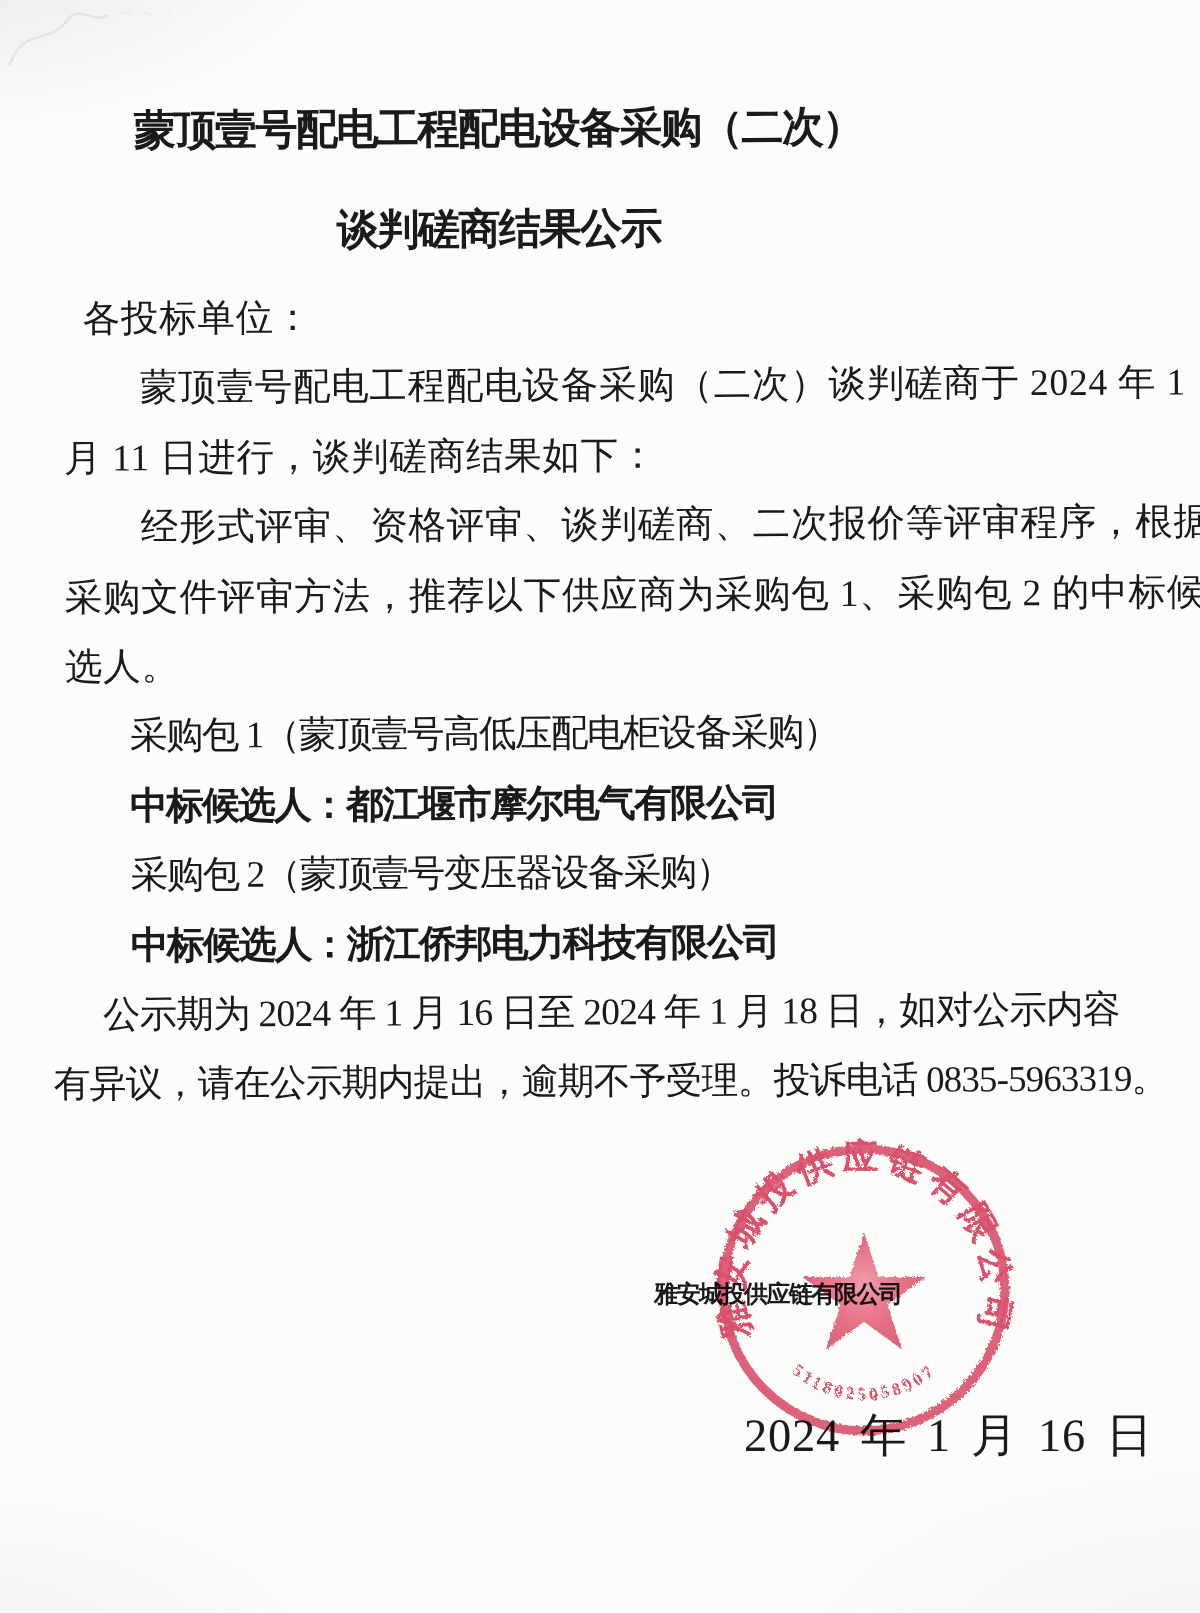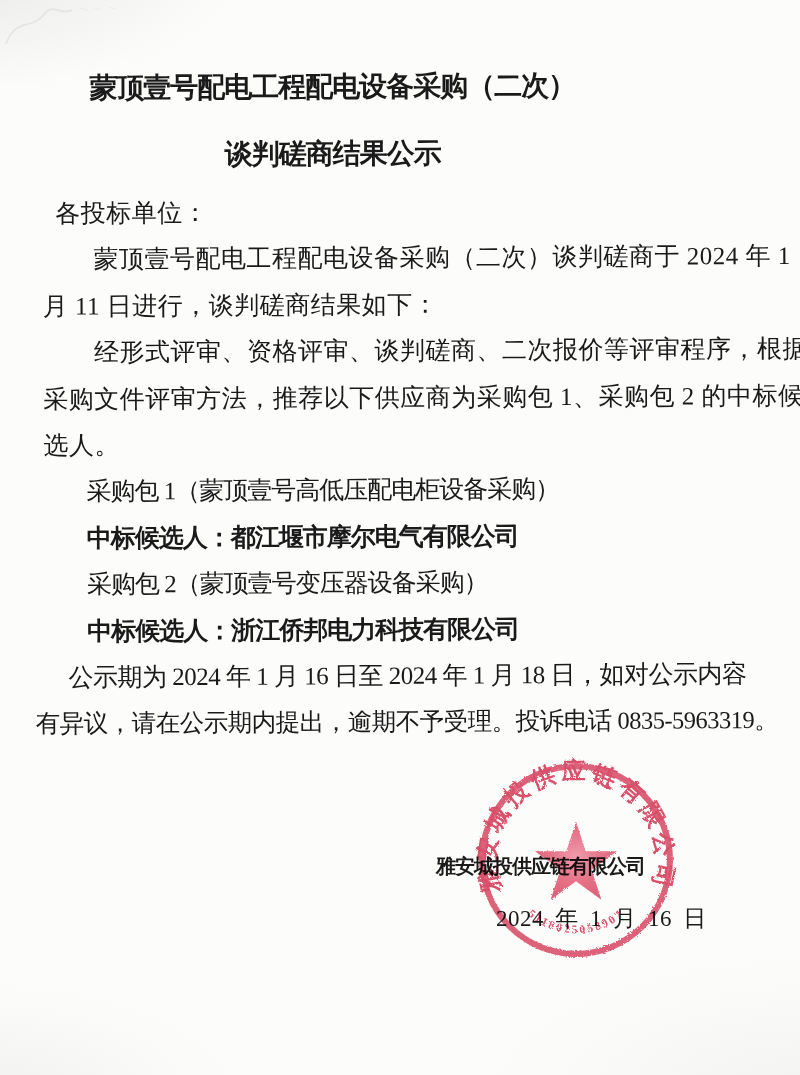--- a/index.html
+++ b/index.html
@@ -29,23 +29,23 @@
   .line{font-size:25px;line-height:46.4px;height:46.4px;letter-spacing:.5px;white-space:nowrap;}
   .ind-a{padding-left:55px;}
   .ind-b{padding-left:93px;}
   .flush{padding-left:42px;}
   .ind-c{padding-left:85px;letter-spacing:-1px;}
   .ind-d{padding-left:66px;letter-spacing:-.5px;}
   .flush2{padding-left:33px;letter-spacing:-.5px;font-size:24.5px;}
   .bold{font-weight:bold;}
 
   
-  .sig-company{position:absolute;left:436px;top:853px;font-size:20px;font-weight:bold;
+  .sig-company{position:absolute;left:436px;top:853px;font-size:16px;font-weight:bold;
                letter-spacing:-1px;white-space:nowrap;z-index:4;}
-  .sig-date{position:absolute;left:496px;top:903px;font-size:23px;letter-spacing:.5px;
+  .sig-date{position:absolute;left:496px;top:936px;font-size:31px;letter-spacing:.5px;
             word-spacing:5px;white-space:nowrap;z-index:4;}
 
   
   .seal{position:absolute;left:468px;top:752px;width:216px;height:216px;z-index:5;
         mix-blend-mode:multiply;opacity:.92;}
   .seal svg{display:block;}
 </style>
 </head>
 <body>
 

